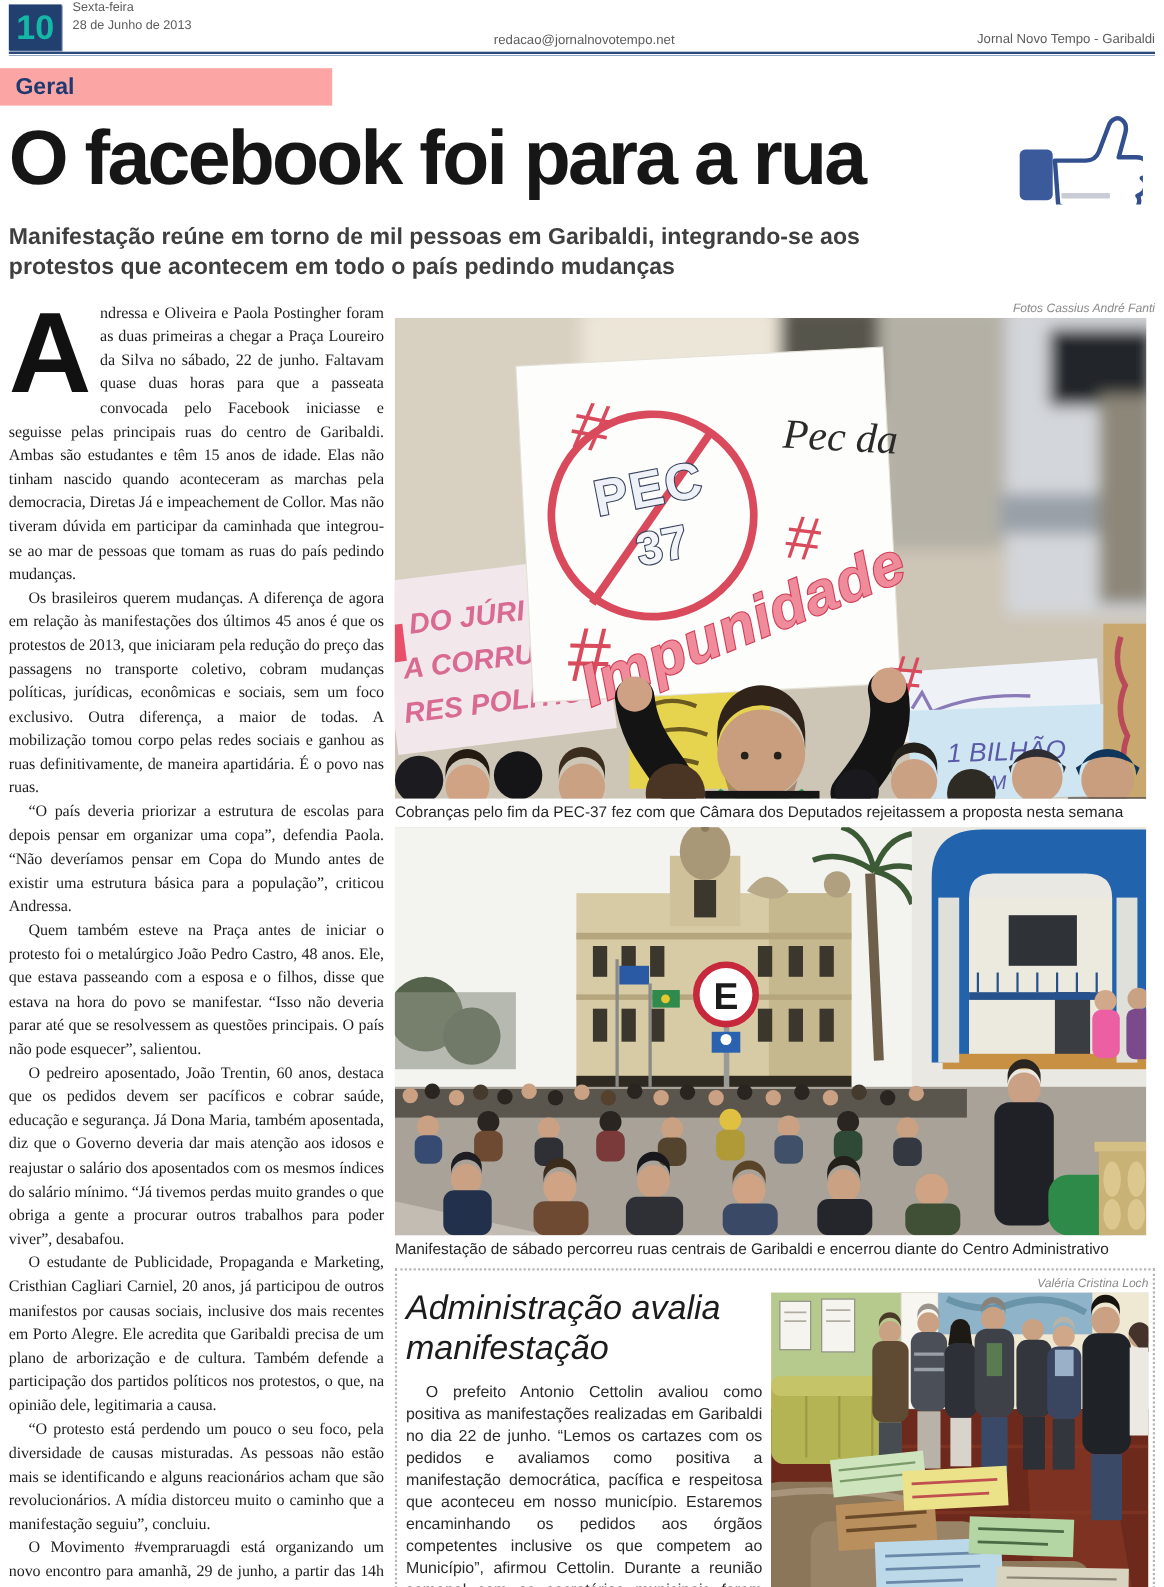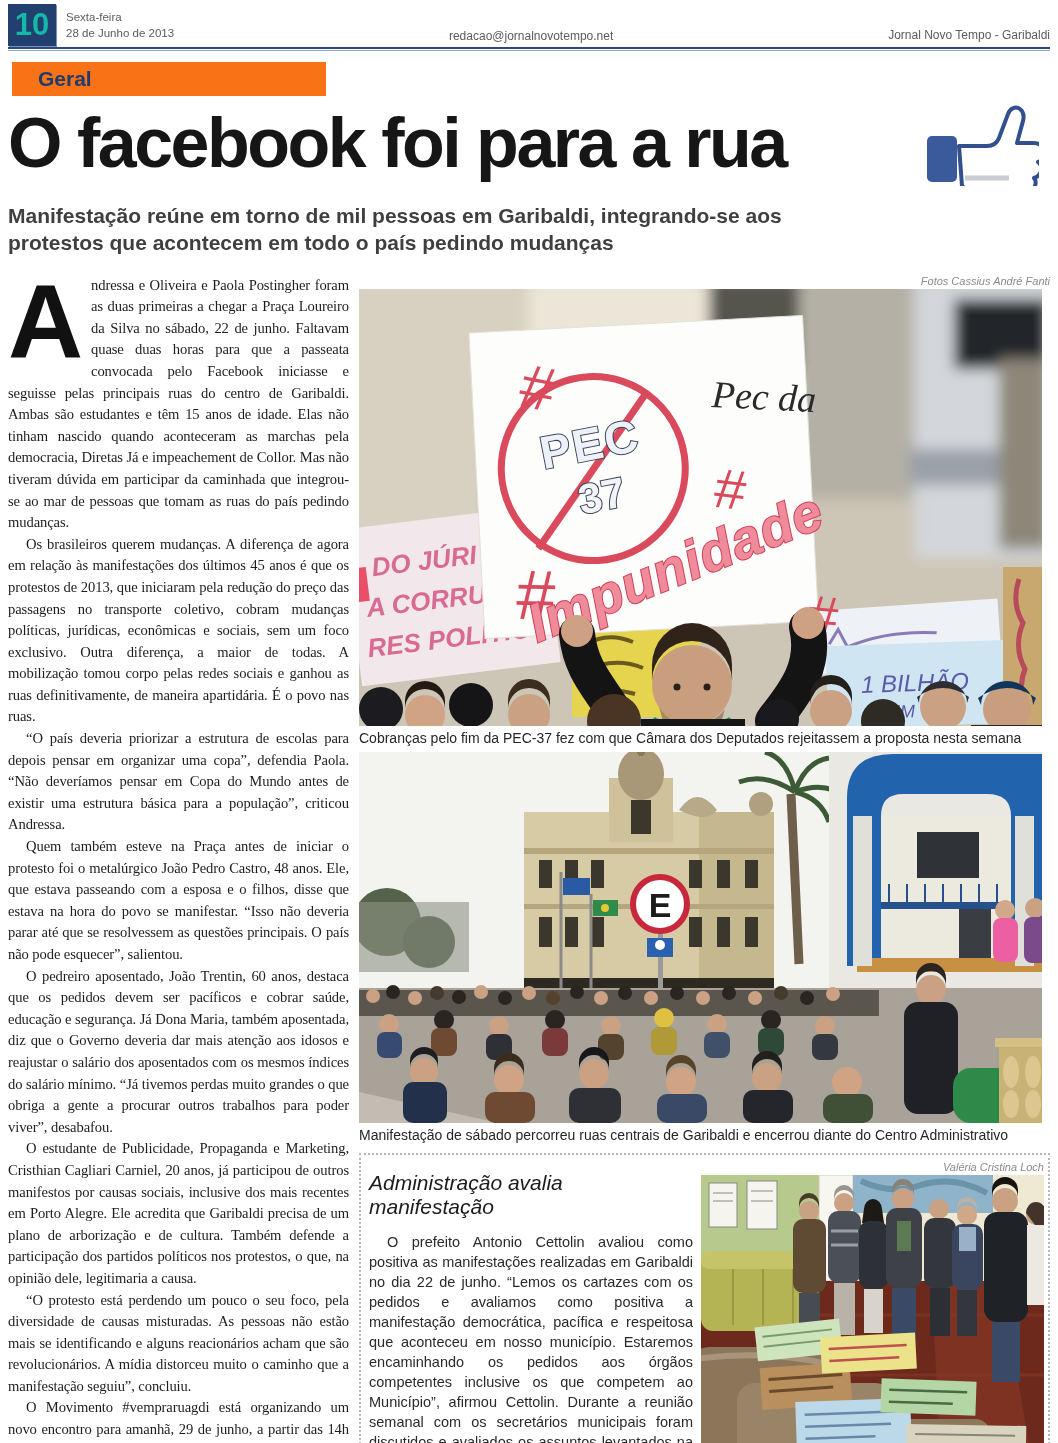--- a/index.html
+++ b/index.html
@@ -4,28 +4,28 @@
 <title>Jornal Novo Tempo - Garibaldi - p.10</title>
 <style>
   html,body{margin:0;padding:0;background:#ffffff;}
   .page{width:1058px;height:1443px;margin:0 auto;position:relative;background:#fff;
         font-family:"Liberation Sans",sans-serif;color:#222;overflow:hidden;}
   
   .masthead{display:flex;align-items:flex-end;padding:4px 8px 0 8px;height:42px;}
   .pagenum{background:#21406f;color:#14b8a6;font-weight:bold;font-size:31px;
            width:48px;height:42px;display:flex;align-items:center;justify-content:center;
            box-shadow:1px 1px 0 #7d90b4;}
-  .dateblock{margin-left:10px;font-size:11.5px;color:#5c5c5c;line-height:1.45;padding-bottom:4px;}
+  .dateblock{margin-left:10px;font-size:11.5px;color:#5c5c5c;line-height:1.45;padding-bottom:14px;}
   .mast-center{flex:1;text-align:center;font-size:12px;color:#5c5c5c;padding-bottom:3px;}
   .mast-right{font-size:12px;color:#5c5c5c;padding-bottom:4px;}
   .mast-rule{height:5px;margin:1px 8px 0 8px;
              background:linear-gradient(#2a4a7c 0 2px,#fff 2px 3px,#93a8c8 3px 4px,#fff 4px 5px);}
   
-  .section-strip{width:288px;background:#f97316;color:#1e3a70;font-weight:bold;font-size:21px;
-                 padding:5px 0 5px 26px;margin:10px 0 0 12px;}
+  .section-strip{width:288px;background:#fca5a5;color:#1e3a70;font-weight:bold;font-size:21px;
+                 padding:5px 0 5px 14px;margin:10px 0 0 0;}
   
   .hl-row{display:flex;align-items:center;padding:6px 19px 0 8px;}
   .headline{font-size:70px;font-weight:bold;letter-spacing:-2.5px;color:#161616;line-height:1.05;
             white-space:nowrap;flex:1;}
   .like-icon{width:118px;height:84px;flex:0 0 auto;margin-left:4px;}
   .deck{font-size:21px;font-weight:bold;color:#3f3f3f;line-height:1.3;max-width:778px;
         margin:16px 16px 0 8px;}
   
   .content{display:flex;gap:10px;padding:18px 8px 0 8px;align-items:flex-start;}
   .col-left{width:349px;font-family:"Liberation Serif",serif;font-size:14.6px;line-height:21.6px;
@@ -34,21 +34,21 @@
   .col-left p.first{text-indent:0;}
   .dropcap{float:left;font-family:"Liberation Sans",sans-serif;font-weight:bold;
            font-size:104px;line-height:0.78;padding:6px 8px 0 0;color:#111;}
   .col-right{flex:1;}
   .credit{font-size:11px;font-style:italic;color:#8a8a8a;text-align:right;height:14px;}
   .photo{display:block;background:#ddd;}
   .caption{font-size:14px;color:#262626;padding:4px 0 6px 0;}
   
   .sidebar{border:2px dotted #b5b5b5;margin-top:4px;display:flex;gap:8px;padding:6px 4px 6px 8px;}
   .sb-left{width:324px;}
-  .sb-title{font-size:21px;font-style:italic;color:#1c1c1c;line-height:1.18;margin:10px 0 2px 0;}
+  .sb-title{font-size:31px;font-style:italic;color:#1c1c1c;line-height:1.18;margin:10px 0 2px 0;}
   .sb-body{font-size:14.5px;line-height:1.38;text-align:justify;color:#2a2a2a;margin-top:12px;
            text-indent:18px;}
   .sb-right{flex:1;}
 </style>
 </head>
 <body>
 
 <div class="page">
 
   <div class="masthead">

